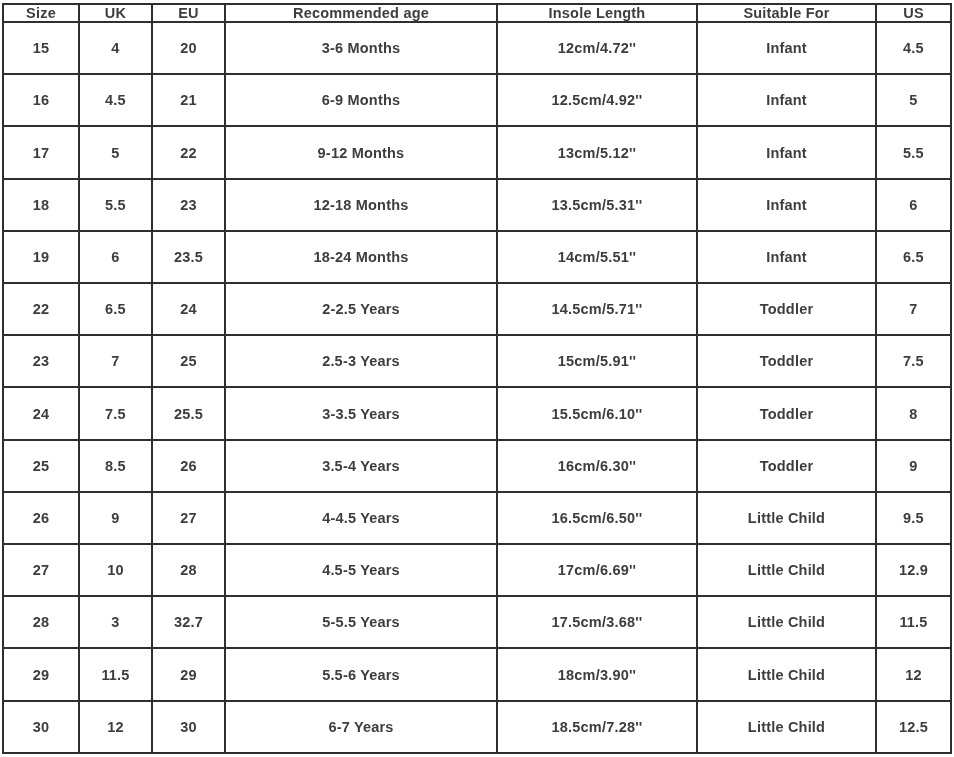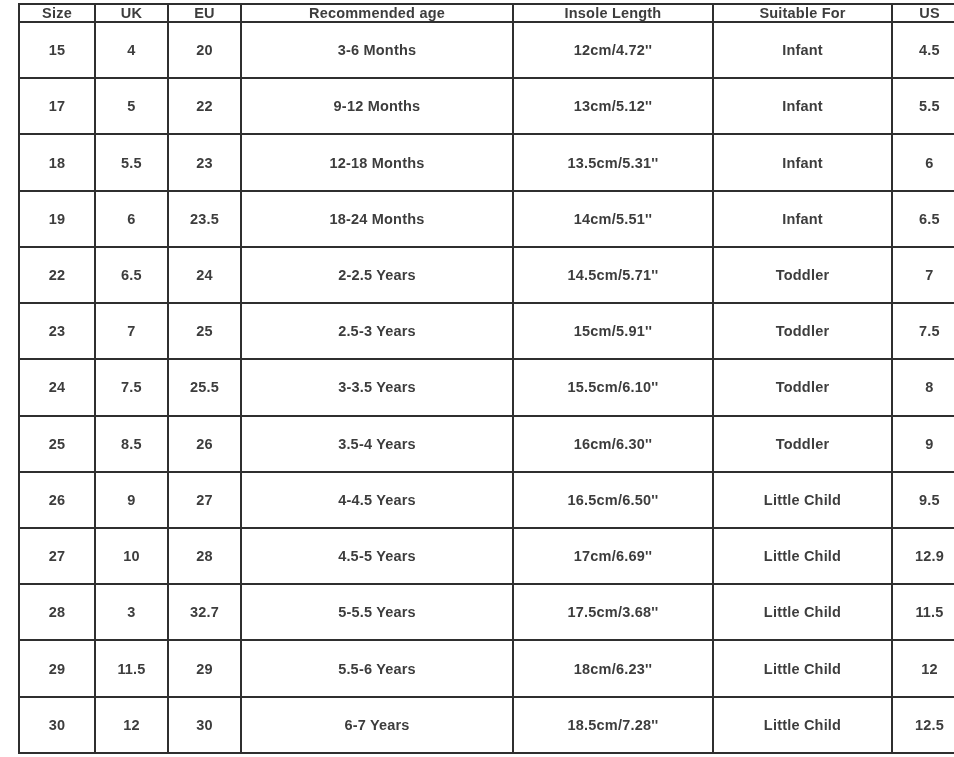--- a/index.html
+++ b/index.html
@@ -4,21 +4,21 @@
 <style>
   html, body {
     margin: 0;
     padding: 0;
     background: #ffffff;
   }
   .page {
     width: 954px;
     height: 757px;
     box-sizing: border-box;
-    padding: 3px 2px 3px 18px;
+    padding: 3px 2px 3px 2px;
     background: #ffffff;
   }
   table.size-chart {
     border-collapse: collapse;
     table-layout: fixed;
     width: 948px;
     height: 751px;
     font-family: "Liberation Sans", sans-serif;
     background: #ffffff;
   }
@@ -72,20 +72,29 @@
         <tr>
           <td>15</td>
           <td>4</td>
           <td>20</td>
           <td>3-6 Months</td>
           <td>12cm/4.72''</td>
           <td>Infant</td>
           <td>4.5</td>
         </tr>
         <tr>
+          <td>16</td>
+          <td>4.5</td>
+          <td>21</td>
+          <td>6-9 Months</td>
+          <td>12.5cm/4.92''</td>
+          <td>Infant</td>
+          <td>5</td>
+        </tr>
+        <tr>
           <td>17</td>
           <td>5</td>
           <td>22</td>
           <td>9-12 Months</td>
           <td>13cm/5.12''</td>
           <td>Infant</td>
           <td>5.5</td>
         </tr>
         <tr>
           <td>18</td>
@@ -166,21 +175,21 @@
           <td>5-5.5 Years</td>
           <td>17.5cm/3.68''</td>
           <td>Little Child</td>
           <td>11.5</td>
         </tr>
         <tr>
           <td>29</td>
           <td>11.5</td>
           <td>29</td>
           <td>5.5-6 Years</td>
-          <td>18cm/6.23''</td>
+          <td>18cm/3.90''</td>
           <td>Little Child</td>
           <td>12</td>
         </tr>
         <tr>
           <td>30</td>
           <td>12</td>
           <td>30</td>
           <td>6-7 Years</td>
           <td>18.5cm/7.28''</td>
           <td>Little Child</td>

